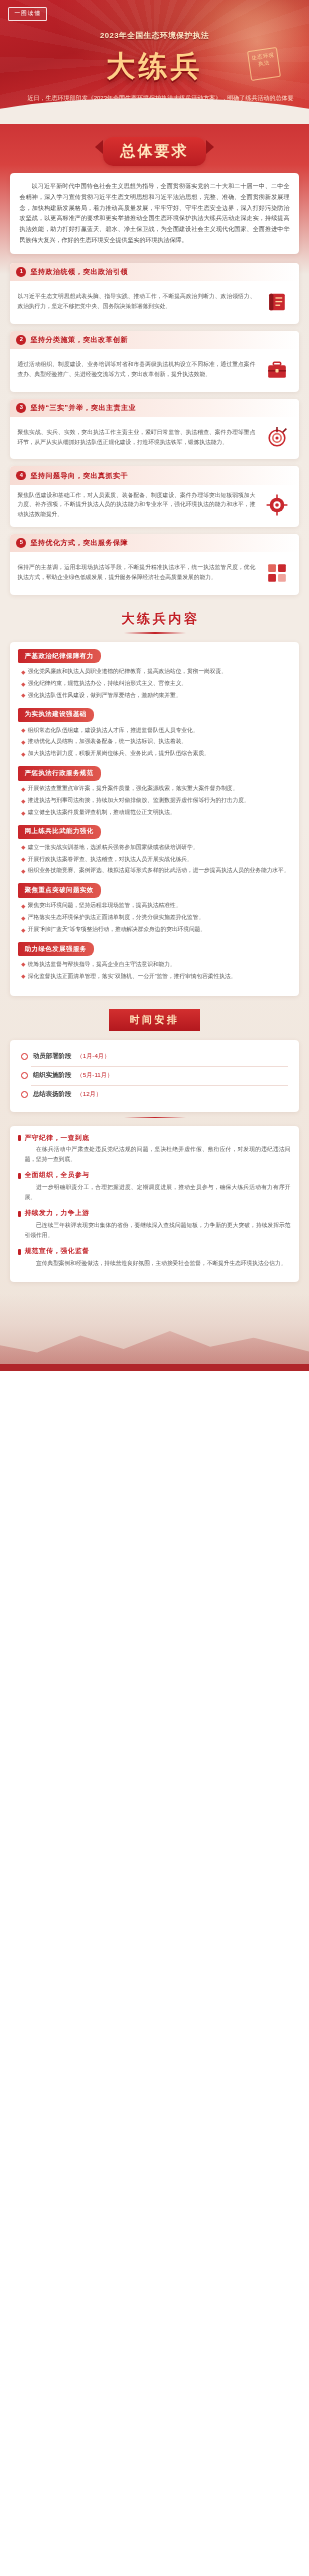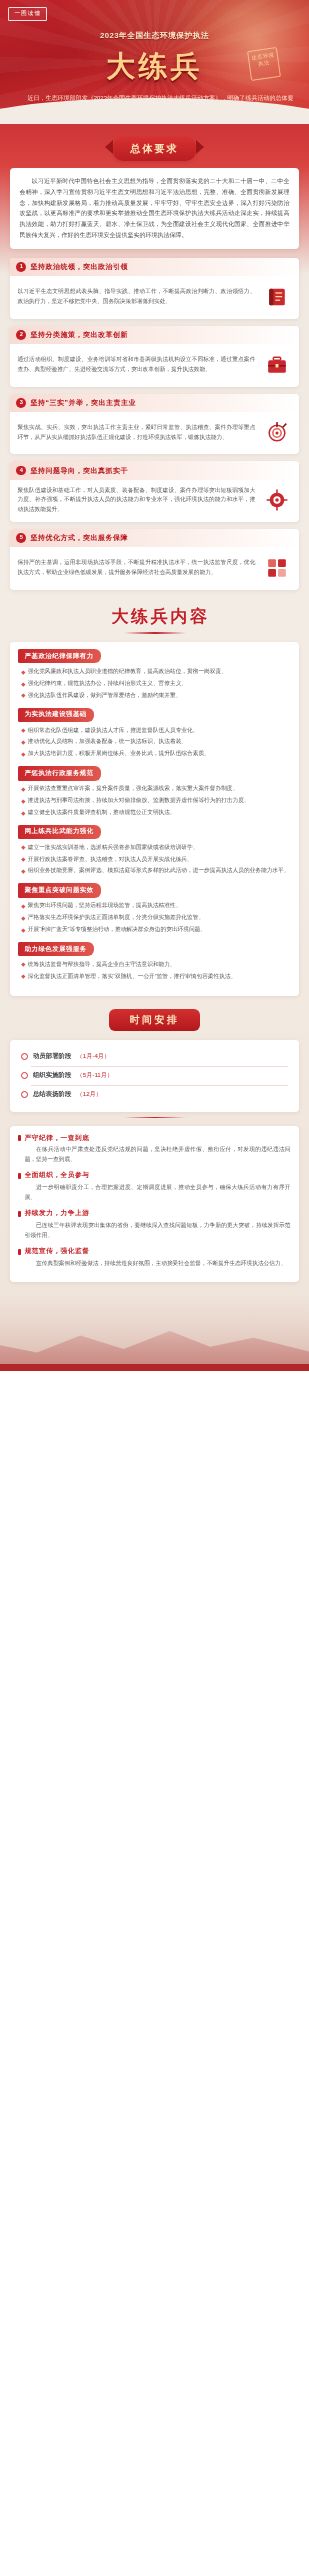--- a/index.html
+++ b/index.html
@@ -128,21 +128,21 @@
   .sec-title-wrap {
     position: relative;
     text-align: center;
     margin: 13.4px 0 7.2px;
   }
   .sec-ribbon {
     display: inline-block;
     position: relative;
     background: linear-gradient(180deg, #d8302f 0%, #b91d22 100%);
     color: #ffe7bd;
-    font-size: 10px;
+    font-size: 15px;
     font-weight: bold;
     letter-spacing: 2.1px;
     padding: 4.6px 17.5px;
     font-family: Liberation Mono, monospace;
     box-shadow: 0 1.5px 3.1px rgba(150,30,30,0.25);
     border-radius: 10px;
   }
   .sec-ribbon::before,
   .sec-ribbon::after {
     content: "";
@@ -151,21 +151,21 @@
     width: 0; height: 0;
     border-top: 7.7px solid transparent;
     border-bottom: 7.7px solid transparent;
   }
   .sec-ribbon::before { left: -8.2px; border-right: 8.2px solid #9d161b; }
   .sec-ribbon::after  { right: -8.2px; border-left: 8.2px solid #9d161b; }
 
   .sec-title-plain {
     text-align: center;
     color: #c22026;
-    font-size: 17px;
+    font-size: 13px;
     font-weight: bold;
     letter-spacing: 2.6px;
     font-family: "DejaVu Serif", "Liberation Serif", serif;
     margin: 15.5px 0 2.1px;
     text-shadow: 0 0.5px 0 rgba(255,255,255,0.6);
     padding-left: 12px;
   }
   .sec-underline {
     width: 62px;
     height: 1.5px;
@@ -301,21 +301,21 @@
   }
   .tl-bar {
     display: inline-block;
     background: linear-gradient(180deg, #d32f2f 0%, #b3181e 100%);
     color: #ffe7bd;
     font-size: 9.8px;
     font-weight: bold;
     letter-spacing: 2.6px;
     padding: 4.6px 20.6px;
     font-family: "DejaVu Serif", "Liberation Serif", serif;
-    border-radius: 6px;
+    border-radius: 0;
   }
   .tl-card {
     margin: 8.2px 10.3px 5.2px;
     background: #fff;
     border-radius: 4.1px;
     box-shadow: 0 1px 4.1px rgba(120,60,40,0.10);
     padding: 8.2px 10.3px;
   }
   .tl-row {
     display: flex;

